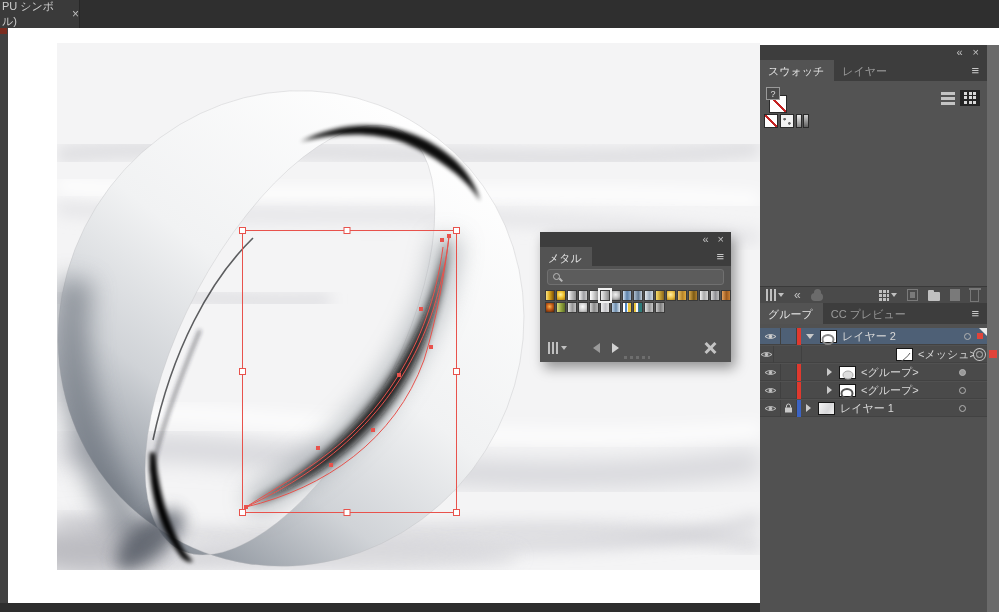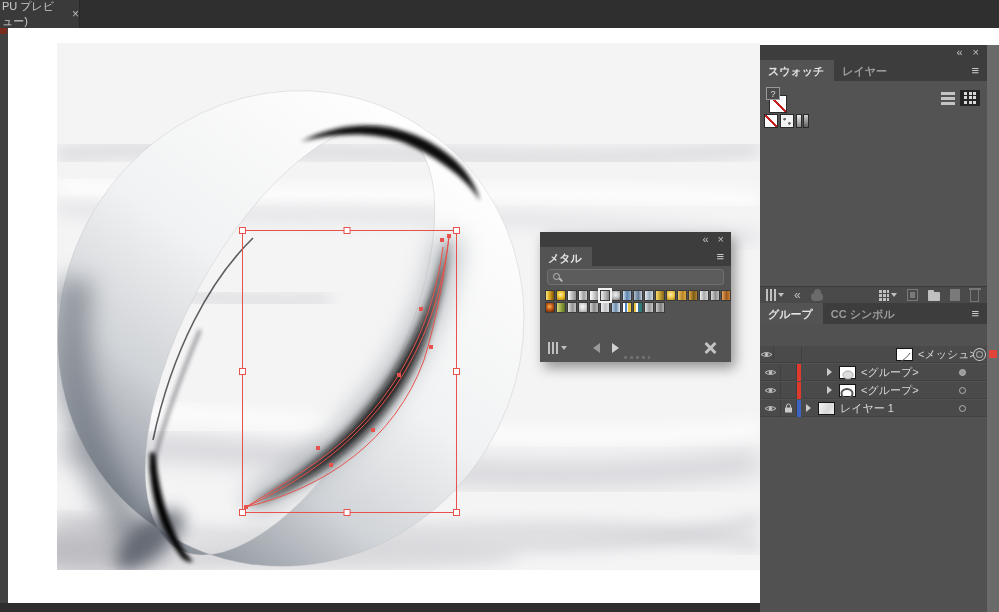--- a/index.html
+++ b/index.html
@@ -28,21 +28,21 @@
   #statusbar .curs1 { position:absolute; left:175px; top:2px; width:0; height:0;
     border-left:4px solid #9a9a9a; border-top:3px solid transparent; border-bottom:3px solid transparent; }
   #statusbar .curs2 { position:absolute; left:190px; top:2px; width:5px; height:5px;
     background:#8f8f8f; transform:rotate(45deg); }
   #hthumb { position:absolute; left:558px; top:1px; width:50px; height:7px;
     background:#5e5e5e; border-radius:3px; }
 
   
   .panel-topbar { background:#3d3d3d; color:#c2c2c2; }
   .ctrl { font-size:11px; color:#c2c2c2; cursor:pointer; line-height:1; }
-  .tabrow { background:#3d3d3d;font-weight:bold; }
+  .tabrow { background:#3d3d3d; }
   .ptab { font-size:11px; color:#9b9b9b; padding:4px 10px 5px 8px; cursor:pointer; }
   .ptab.active { background:#535353; color:#e4e4e4; }
   .menu-glyph { color:#c8c8c8; font-size:13px; cursor:pointer; }
 
   
   #dock { left:760px; top:45px; width:227px; height:567px; background:#535353; }
   #gutter { left:987px; top:45px; width:12px; height:567px; background:#6a6a6a; }
 
   #sw-topbar { left:0; top:0; width:227px; height:15px; display:flex; justify-content:flex-end;
     align-items:center; gap:10px; padding-right:8px; }
@@ -147,21 +147,21 @@
   .gripdots { position:absolute; left:84px; top:124px; width:26px; height:3px;
     background-image:repeating-linear-gradient(90deg,#6e6e6e 0 3px,transparent 3px 6px); }
 </style>
 </head>
 <body>
 
 <div id="app">
 
   <div class="abs" id="tabbar">
     <div class="abs" id="doc-tab">
-      <span>PU プレビュー)</span>
+      <span>PU シンボル)</span>
       <span class="x">×</span>
     </div>
   </div>
 
   <div class="abs" id="canvas-white"></div>
   <div class="abs" id="left-strip"></div>
   <div class="abs" id="red-chip"></div>
 
   <svg class="abs" id="art" viewBox="57 43 703 527">
     <defs>
@@ -279,25 +279,47 @@
       <div class="ficon gridsm" style="margin-left:56px;"></div>
         <span class="tri-dn"></span>
       <div class="ficon framesq dim"></div>
       <div class="ficon folder"></div>
       <div class="ficon newdoc dim"></div>
       <div class="ficon trash dim" style="margin-right:8px;"></div>
     </div>
 
     <div class="abs tabrow" id="ly-tabs">
       <div class="ptab active">グループ</div>
-      <div class="ptab">CC シンボル</div>
+      <div class="ptab">CC プレビュー</div>
       <div style="margin-left:auto; padding:3px 8px;" class="menu-glyph">≡</div>
     </div>
     <div class="abs" id="ly-body">
 
+      <div class="lrow sel" style="top:4px;">
+        <div class="cell-eye">
+          <svg width="13" height="9">
+              <path d="M1,4.5 Q6.5,0.5 12,4.5 Q6.5,8.5 1,4.5Z" fill="none" stroke="#d0d0d0"></path>
+              <circle cx="6.5" cy="4.5" r="1.7" fill="#d0d0d0"></circle>
+            </svg>
+        </div>
+        <div class="cell-lock"></div>
+        <div class="cbar" style="background: rgb(224, 57, 46);"></div>
+        <div class="lcontent">
+          <span style="width:5px;"></span>
+            <span class="chev down"></span>
+          <span style="width:6px;"></span>
+          <span class="thumb"><svg width="15" height="11">
+                <ellipse cx="7" cy="5.5" rx="5.5" ry="4.5" fill="none" stroke="#888" stroke-width="2"></ellipse>
+              </svg></span>
+          <span class="lname">レイヤー 2</span>
+          <span style="margin-left:auto;" class="target"></span>
+          <span class="selsq"></span>
+        </div>
+        <div class="corner-tri"></div>
+      </div>
 
       <div class="lrow" style="top:22px;gap:27px;">
         <div class="cell-eye">
           <svg width="13" height="9">
               <path d="M1,4.5 Q6.5,0.5 12,4.5 Q6.5,8.5 1,4.5Z" fill="none" stroke="#c2c2c2"></path>
               <circle cx="6.5" cy="4.5" r="1.7" fill="#c2c2c2"></circle>
             </svg>
         </div>
         <div class="cell-lock"></div>
         <div class="cbar" style="background: rgb(224, 57, 46);"></div>

